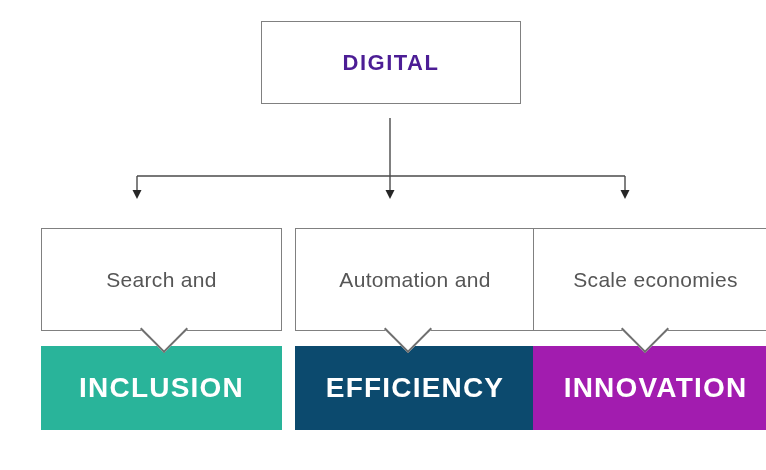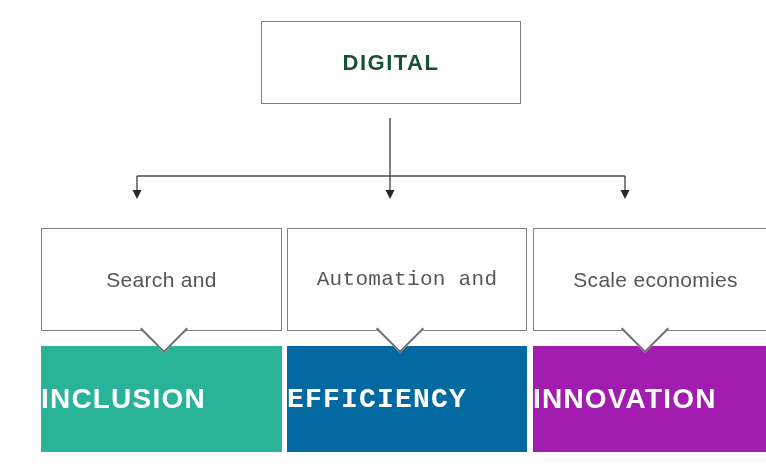--- a/index.html
+++ b/index.html
@@ -12,33 +12,33 @@
   }
 
   
   .top-box{
     position:absolute;left:261px;top:21px;width:260px;height:83px;
     box-sizing:border-box;border:1px solid #808080;background:#ffffff;
     display:flex;flex-direction:column;align-items:center;justify-content:center;
     text-align:center;
   }
   .top-box .t-line{
-    font-size:22px;font-weight:bold;color:#14532d;
+    font-size:22px;font-weight:bold;color:#4c1d95;
     letter-spacing:1.5px;line-height:25px;
   }
 
   
   .connector{position:absolute;left:0;top:0;pointer-events:none;}
   .connector .ln{stroke:#4a4a4a;stroke-width:1.4;fill:none;}
   .connector .ah{fill:#262626;stroke:none;}
 
   
   .col{position:absolute;top:228px;padding-left:24px;}
   .col-0{left:17px;width:241px;}
-  .col-1{left:263px;width:240px;font-family:Liberation Mono, monospace;}
+  .col-1{left:271px;width:240px;}
   .col-2{left:509px;width:245px;border-radius:31px;}
 
   .label-box{
     position:relative;z-index:2;
     box-sizing:border-box;height:103px;
     border:1px solid #808080;background:#ffffff;
     display:flex;flex-direction:column;align-items:center;justify-content:center;
     text-align:center;
   }
   .label-box .m-line{
@@ -49,22 +49,22 @@
     background:#ffffff;
     border-right:2px solid #6f6f6f;border-bottom:2px solid #6f6f6f;
     transform:translateX(-50%) rotate(45deg);
   }
   .col-0 .tail{left:51%;}
   .col-1 .tail{left:47%;}
   .col-2 .tail{left:45.5%;}
 
   .outcome-box{
     position:relative;z-index:1;
-    margin-top:15px;height:106px;
-    display:flex;align-items:center;
+    margin-top:15px;height:84px;
+    display:flex;align-items:center;justify-content:center;
   }
   .outcome-box .o-label{
     font-size:28px;font-weight:bold;color:#ffffff;letter-spacing:1.2px;
   }
 </style>
 </head>
 <body>
 
 <div class="stage">
 
@@ -99,21 +99,21 @@
     <div class="outcome-box" style="background-color: rgb(41, 180, 154);">
       <span class="o-label">INCLUSION</span>
     </div>
   </div>
 
   <div class="col col-1">
     <div class="label-box">
       <div class="m-line">Automation and</div>
       <div class="tail"></div>
     </div>
-    <div class="outcome-box" style="background-color: #0369a1;">
+    <div class="outcome-box" style="background-color: #0c4a6e;">
       <span class="o-label">EFFICIENCY</span>
     </div>
   </div>
 
   <div class="col col-2">
     <div class="label-box">
       <div class="m-line">Scale economies</div>
       <div class="tail"></div>
     </div>
     <div class="outcome-box" style="background-color: #a21caf;">

